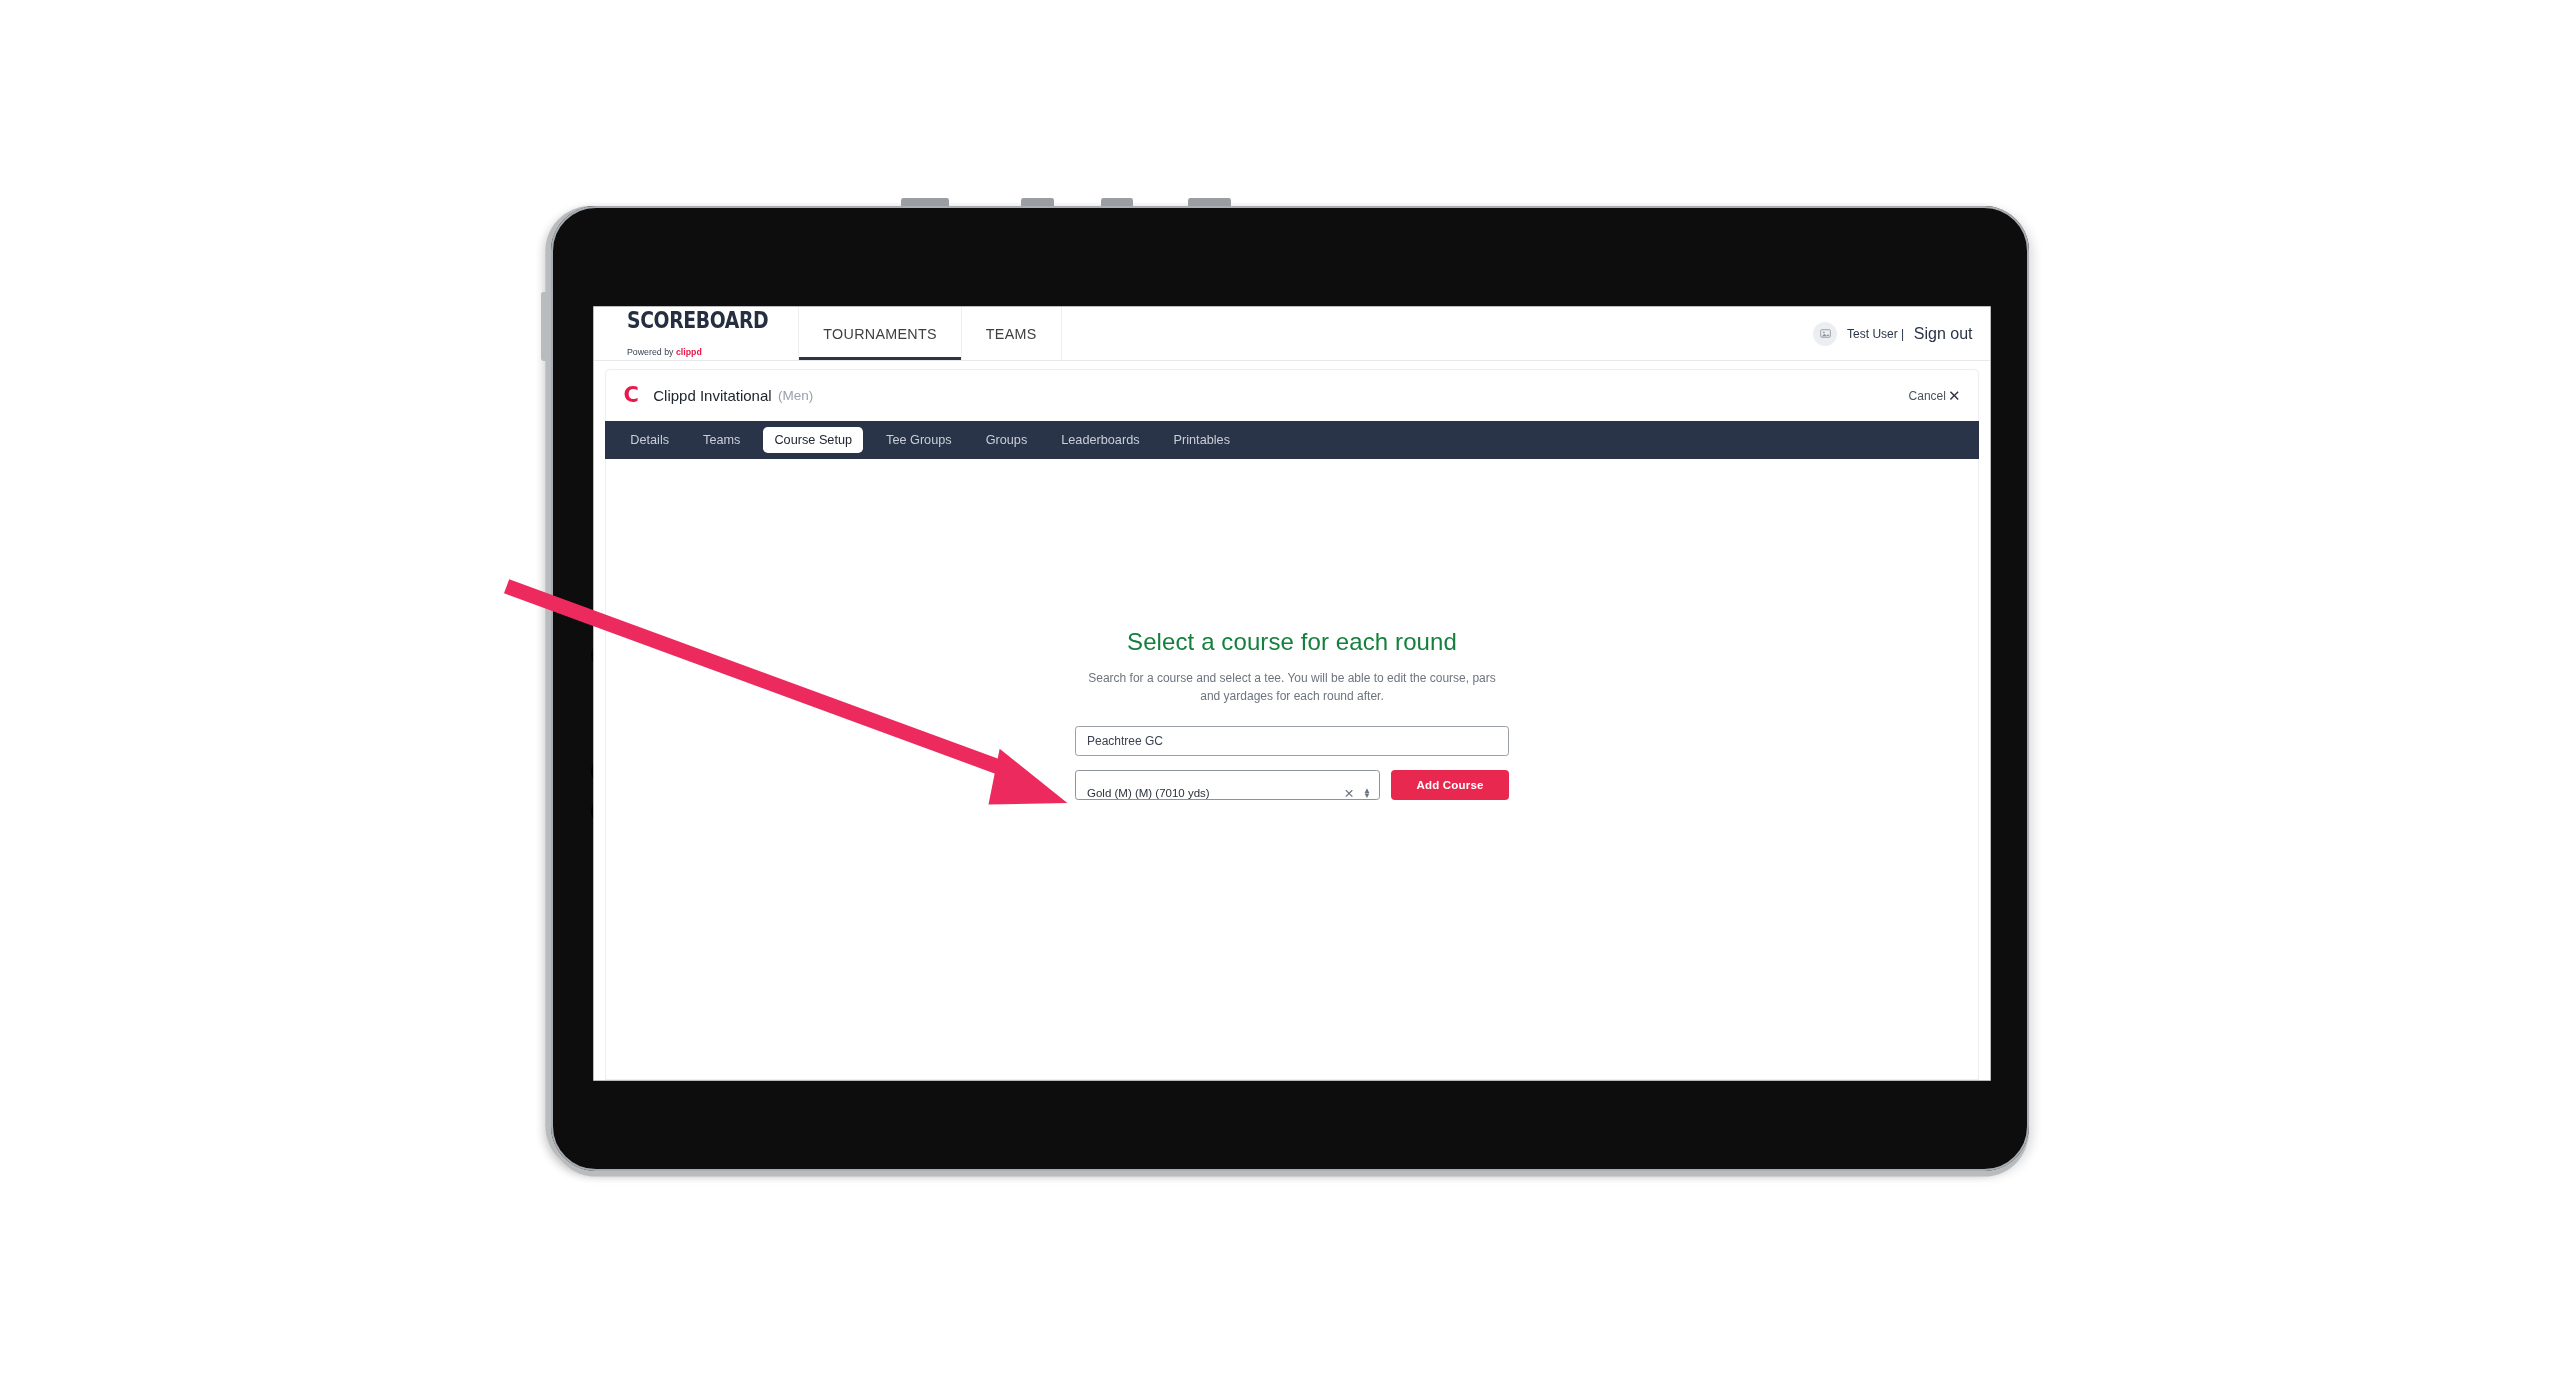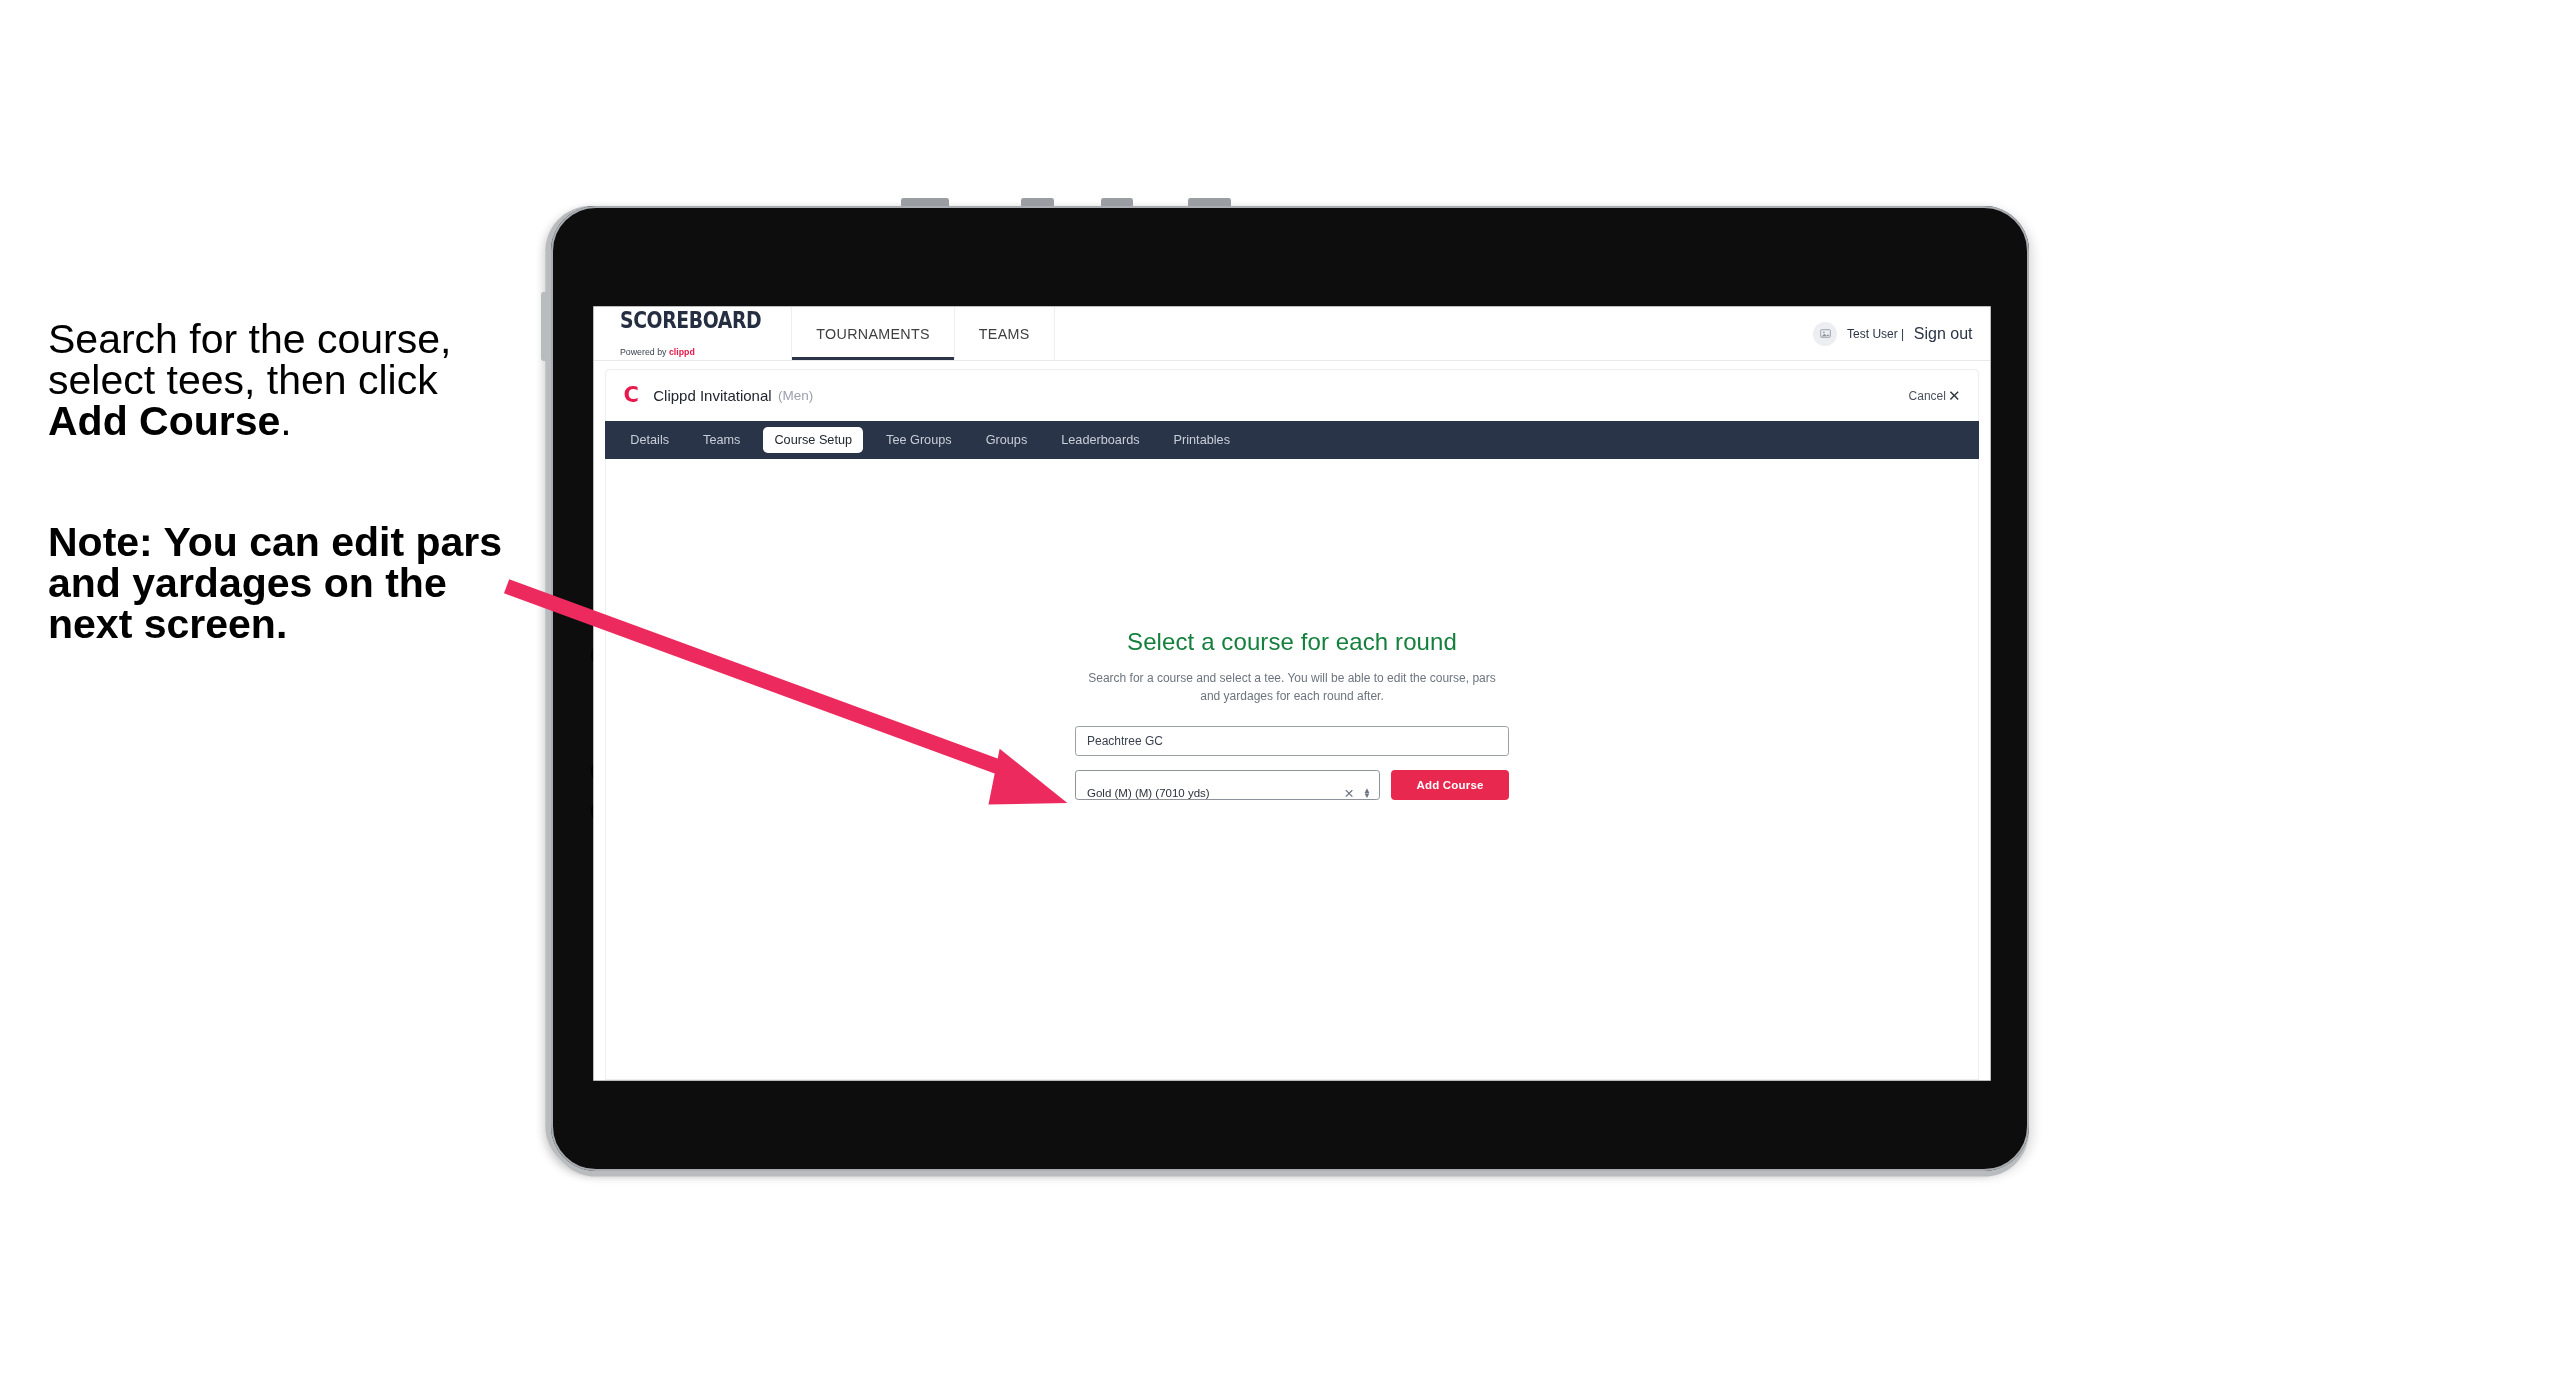--- a/index.html
+++ b/index.html
@@ -83,21 +83,21 @@
   
   #appbar {
     height: 54px;
     background: #ffffff;
     border-bottom: 0.8px solid #e8e9eb;
     display: flex; align-items: stretch;
     position: relative;
   }
   #brand {
     display: flex; flex-direction: column; justify-content: center;
-    padding: 0 21px 0 26px;
+    padding: 0 21px 0 33px;
     border-right: 0.8px solid #eceef0;
     gap: 12px;
   }
   #brand-word {
     font-family: "DejaVu Sans", sans-serif;
     font-weight: 700; font-size: 20px; letter-spacing: -0.4px;
     color: #252f41;
     transform: scaleY(1.18) scaleX(0.94);
     transform-origin: left center;
     line-height: 1;
@@ -240,24 +240,20 @@
   }
 
   
   #arrow { position: absolute; left: 0; top: 0; width: 2576px; height: 1386px; pointer-events: none; }
 </style>
 </head>
 <body>
 
 <div id="stage">
 
-  <div id="instructions">
-    <div class="instr-block instr-p1"><span>Search for the course, select tees, then click </span><b>Add Course</b><span>.</span></div>
-    <div class="instr-block instr-p2">Note: You can edit pars and yardages on the next screen.</div>
-  </div>
 
   <div id="tablet">
     <div id="tablet-outline"></div>
     <div class="side-btn v1"></div>
     <div class="top-btn t1"></div>
     <div class="top-btn t2"></div>
     <div class="top-btn t3"></div>
     <div class="top-btn t4"></div>
     <div class="sensor big1"></div>
     <div class="sensor tiny"></div>

